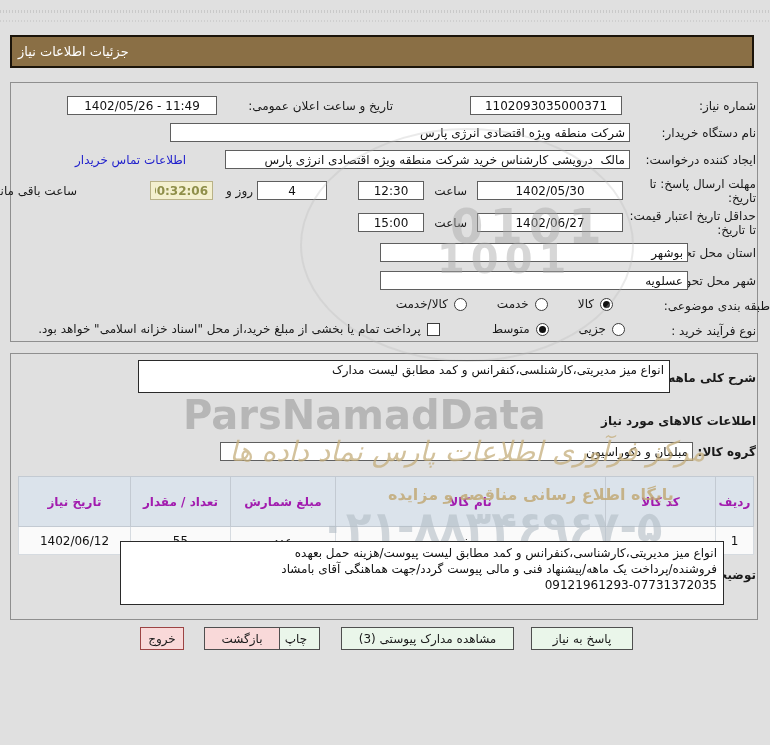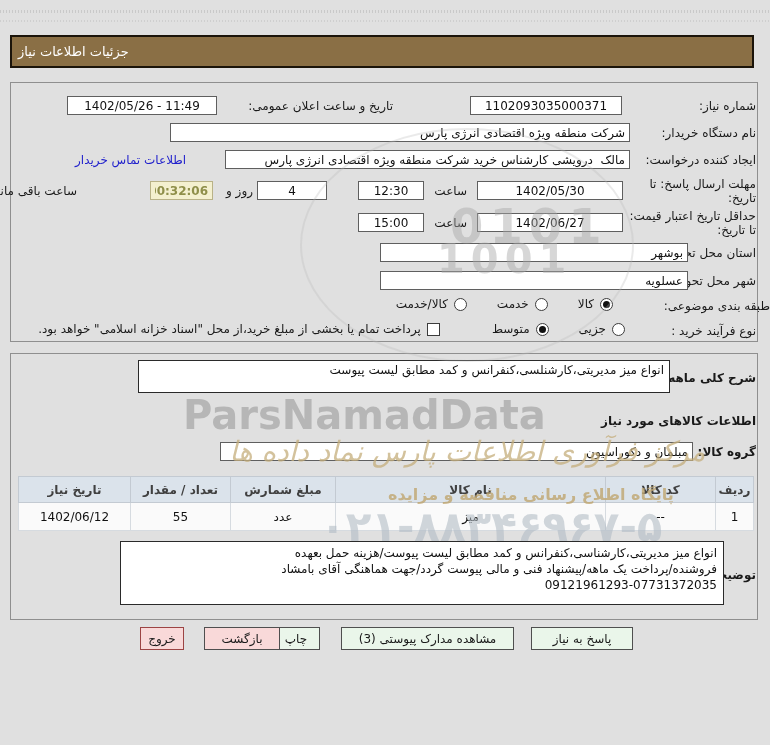--- a/index.html
+++ b/index.html
@@ -32,22 +32,22 @@
   .radio.checked::after{content:"";position:absolute;left:2px;top:2px;right:2px;bottom:2px;
     background:#111;border-radius:50%;}
   .chk{width:13px;height:13px;border:1px solid #3c3c3c;background:#fff;display:inline-block;
     box-sizing:border-box;}
   .whitebox{position:absolute;background:#fff;border:1px solid #2a2a2a;font-size:12px;
     color:#111;text-align:right;box-sizing:border-box;z-index:1;overflow:hidden;}
   #desc-box{left:138px;top:352px;width:532px;height:33px;padding:2px 5px;}
   #notes-box{left:120px;top:533px;width:604px;height:64px;padding:3px 6px;line-height:16px;}
   .tbl{position:absolute;left:18px;top:468px;width:735px;border-collapse:collapse;
     table-layout:fixed;direction:rtl;font-size:12px;z-index:1;border:1px solid #9aa2ab;}
-  .tbl th{background:#dbe3eb;color:#404040;font-weight:bold;border:1px solid #c3cad2;
-    height:25px;text-align:center;padding:0 2px;}
+  .tbl th{background:#dbe3eb;color:#a21caf;font-weight:bold;border:1px solid #c3cad2;
+    height:25px;text-align:center;padding:12px 2px;}
   .tbl td{background:#fafafa;color:#111;border:1px solid #d6dbe0;height:27px;
     text-align:center;padding:0 2px;}
   .btn{position:absolute;top:619px;height:23px;font-size:12px;font-family:inherit;
     display:flex;align-items:center;justify-content:center;box-sizing:border-box;
     cursor:pointer;z-index:3;color:#1a1a1a;}
   .btn.green{background:#eaf6ea;border:1px solid #4f4f4f;}
   .btn.pink{background:#f9d9d9;border:1px solid #4f4f4f;}
   #btn-exit{border-color:#9c4444;}
   
   .wm{position:absolute;pointer-events:none;z-index:2;white-space:nowrap;}
@@ -137,21 +137,21 @@
     <span>جزیی</span>
     <span class="gap"></span>
     <span class="radio checked"></span>
     <span>متوسط</span>
     <span class="gap" style="width:40px"></span>
     <span class="chk"></span>
     <span>پرداخت تمام یا بخشی از مبلغ خرید،از محل "اسناد خزانه اسلامی" خواهد بود.</span>
   </div>
 
   <span class="lbl bold" style="right:14px;top:363px">شرح کلی ماهه:</span>
-  <div id="desc-box" class="whitebox">انواع میز مدیریتی،کارشنلسی،کنفرانس و کمد مطابق لیست پیوست</div>
+  <div id="desc-box" class="whitebox">انواع میز مدیریتی،کارشنلسی،کنفرانس و کمد مطابق لیست مدارک</div>
 
   <span class="lbl bold" style="right:14px;top:406px">اطلاعات کالاهای مورد نیاز</span>
 
   <span class="lbl bold" style="right:14px;top:437px">گروه کالا:</span>
   <input class="fld" style="left: 220px; top: 434px; width: 473px;" readonly="" value="مبلمان و دکوراسیون">
 
   <table class="tbl">
     <colgroup>
       <col style="width:38px">
         <col style="width:110px">

